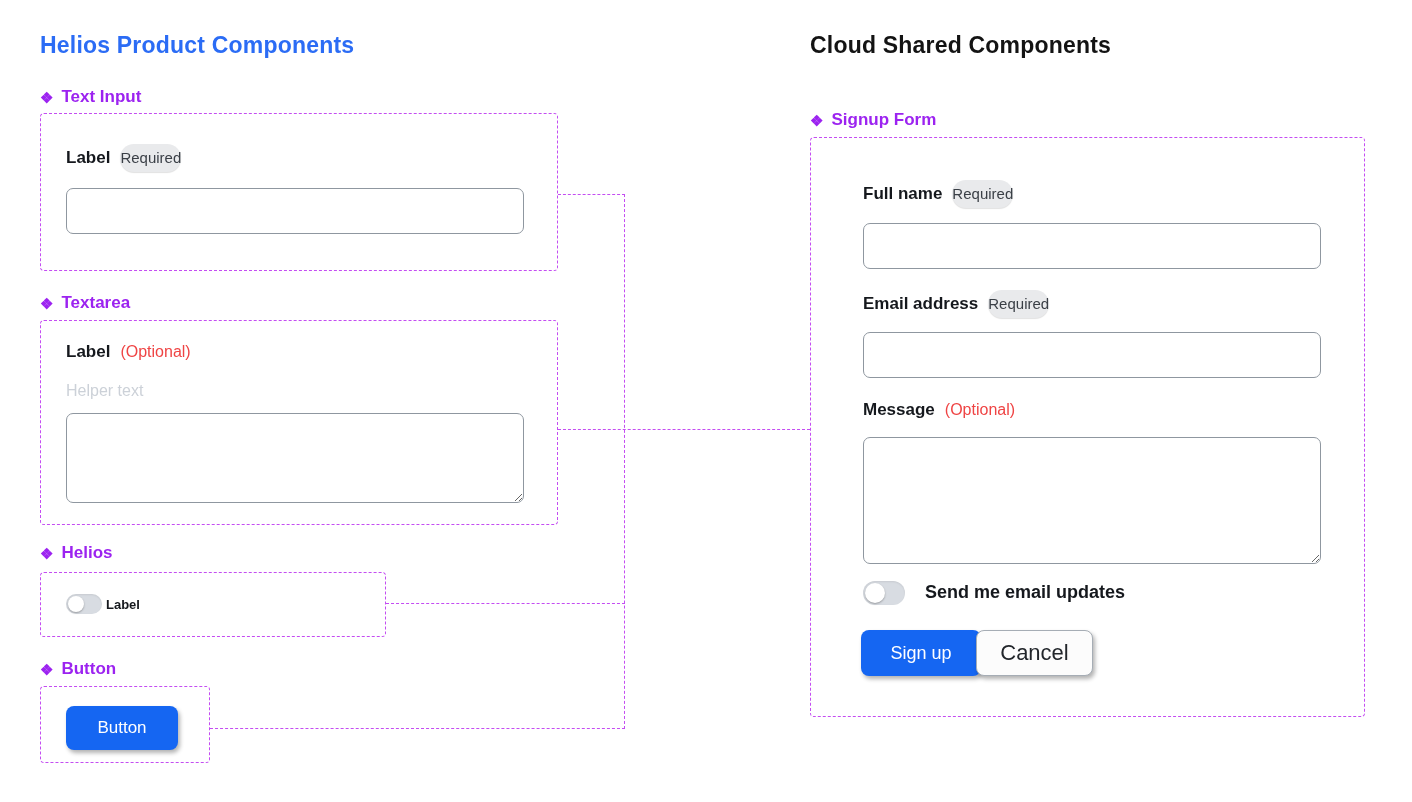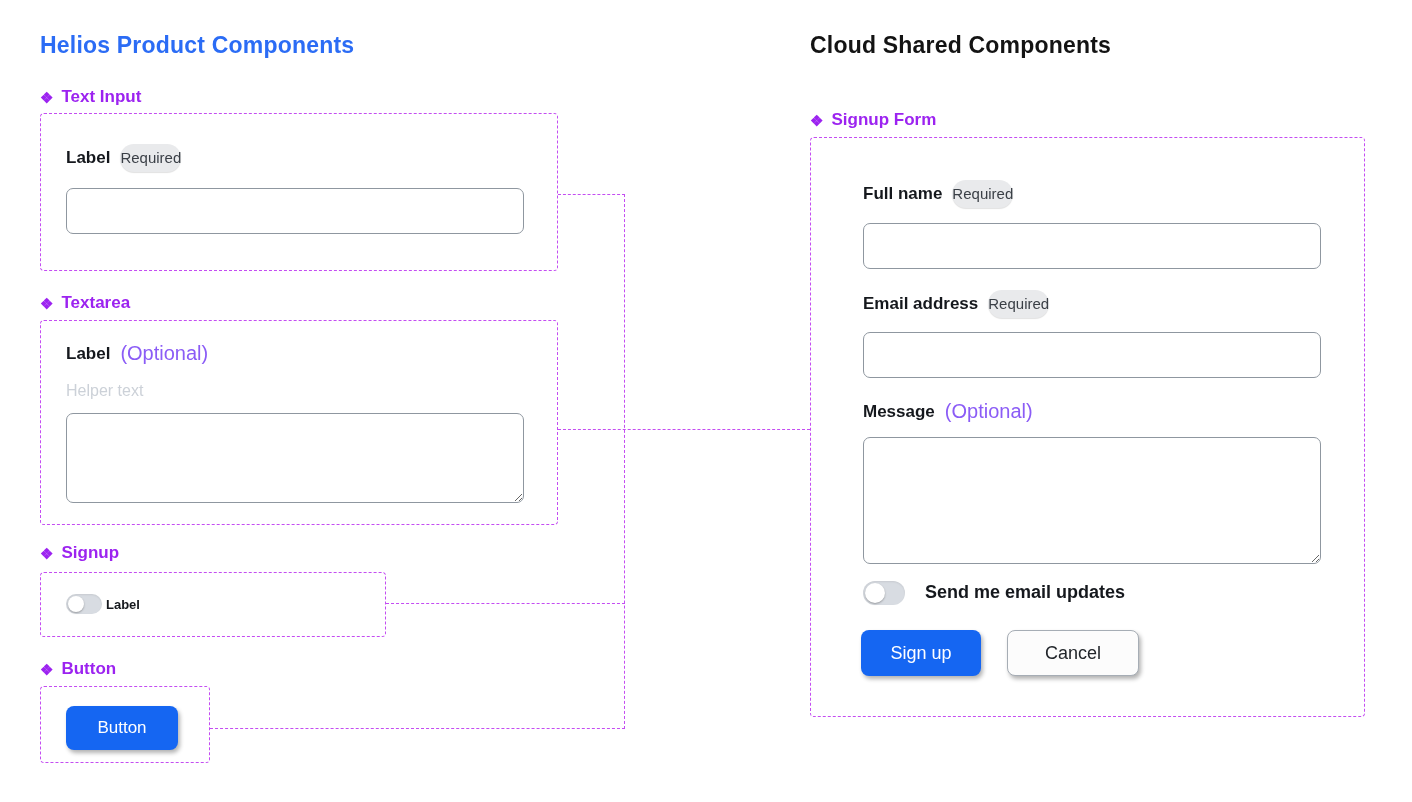--- a/index.html
+++ b/index.html
@@ -28,21 +28,21 @@
   .ch-text-input { left:558px; top:194px; width:67px; }
   .cv-trunk      { left:624px; top:194px; height:535px; }
   .ch-textarea   { left:558px; top:429px; width:252px; }
   .ch-toggle     { left:386px; top:603px; width:239px; }
   .ch-button     { left:210px; top:728px; width:415px; }
 
   .label-row { position:absolute; display:flex; align-items:center; gap:10px; }
   .field-label { font-size:17px; font-weight:700; color:#15181d; }
   .badge { background:#e9eaec; color:#3a3f46; font-size:15px; border-radius:14px;
            padding:4px 0; line-height:1.35; box-shadow:0 1px 1px rgba(0,0,0,.12); }
-  .muted { font-size:20px; color:#8b5cf6; font-weight:400; }
+  .muted { font-size:16px; color:#ef4444; font-weight:400; }
   .helper { position:absolute; font-size:16px; color:#ccd1d8; }
 
   .text-input { position:absolute; width:458px; height:46px; background:#ffffff;
                 border:1px solid #8f97a0; border-radius:7px; padding:0 12px;
                 font-size:16px; font-family:inherit; }
   .text-area  { position:absolute; width:458px; background:#ffffff;
                 border:1px solid #8f97a0; border-radius:7px; padding:10px 12px;
                 font-size:16px; font-family:inherit; resize:both; }
   .ta-small { left:66px;  top:413px; height:90px; }
   .ta-form  { left:863px; top:437px; height:127px; }
@@ -58,21 +58,21 @@
 
   .toggle-label-small { position:absolute; left:106px; top:597px; font-size:13px; font-weight:700; }
   .toggle-label-form  { position:absolute; left:925px; top:582px; font-size:18px; font-weight:700; }
 
   .btn { position:absolute; display:flex; align-items:center; justify-content:center;
          border-radius:8px; font-family:inherit; cursor:pointer;
          box-shadow:2px 3px 4px rgba(0,0,0,.3); border:none; }
   .btn-primary { background:#1566f2; color:#ffffff; }
   .btn-demo   { left:66px;  top:706px; width:112px; height:44px; font-size:17px; }
   .btn-signup { left:861px; top:630px; width:120px; height:46px; font-size:18px; }
-  .btn-cancel { left:1007px; top:630px; width:132px; height:46px; font-size:18px;
+  .btn-cancel { left:976px; top:630px; width:117px; height:46px; font-size:22px;
                 background:#fcfcfc; color:#22262b; border:1px solid #a6adb5; }
 </style>
 </head>
 <body>
 
 <div class="canvas">
 
   <div class="title left-title">Helios Product Components</div>
   <div class="title right-title">Cloud Shared Components</div>
 
@@ -94,21 +94,21 @@
   <div class="dashed-box box-textarea"></div>
   <div class="label-row" style="left:66px; top:342px;">
     <span class="field-label">Label</span>
     <span class="muted">(Optional)</span>
   </div>
   <div class="helper" style="left:66px; top:382px;">Helper text</div>
   <textarea class="text-area ta-small" style=""></textarea>
 
   <div class="comp-label" style="left:40px; top:543px;">
     <span class="marker">❖</span>
-    <span>Signup</span>
+    <span>Helios</span>
   </div>
   <div class="dashed-box box-toggle"></div>
   <div class="toggle toggle-small">
     <span class="knob"></span>
   </div>
   <div class="toggle-label-small">Label</div>
 
   <div class="comp-label" style="left:40px; top:659px;">
     <span class="marker">❖</span>
     <span>Button</span>

